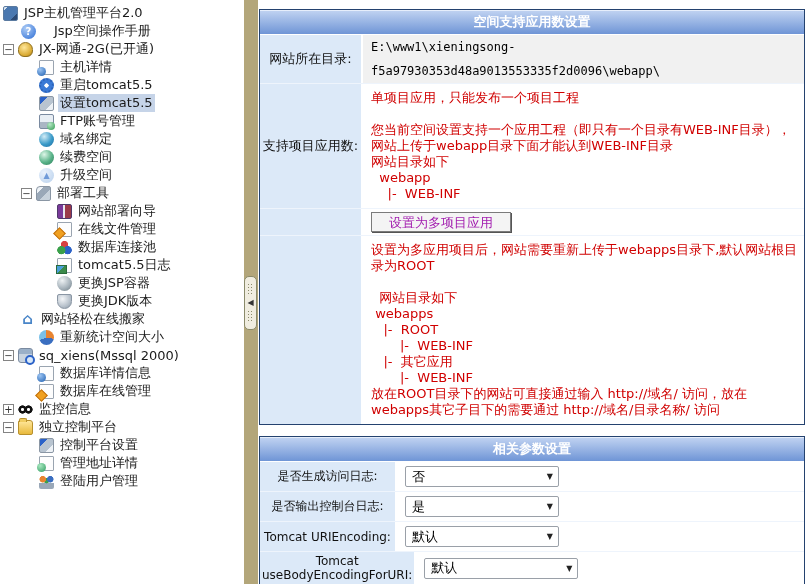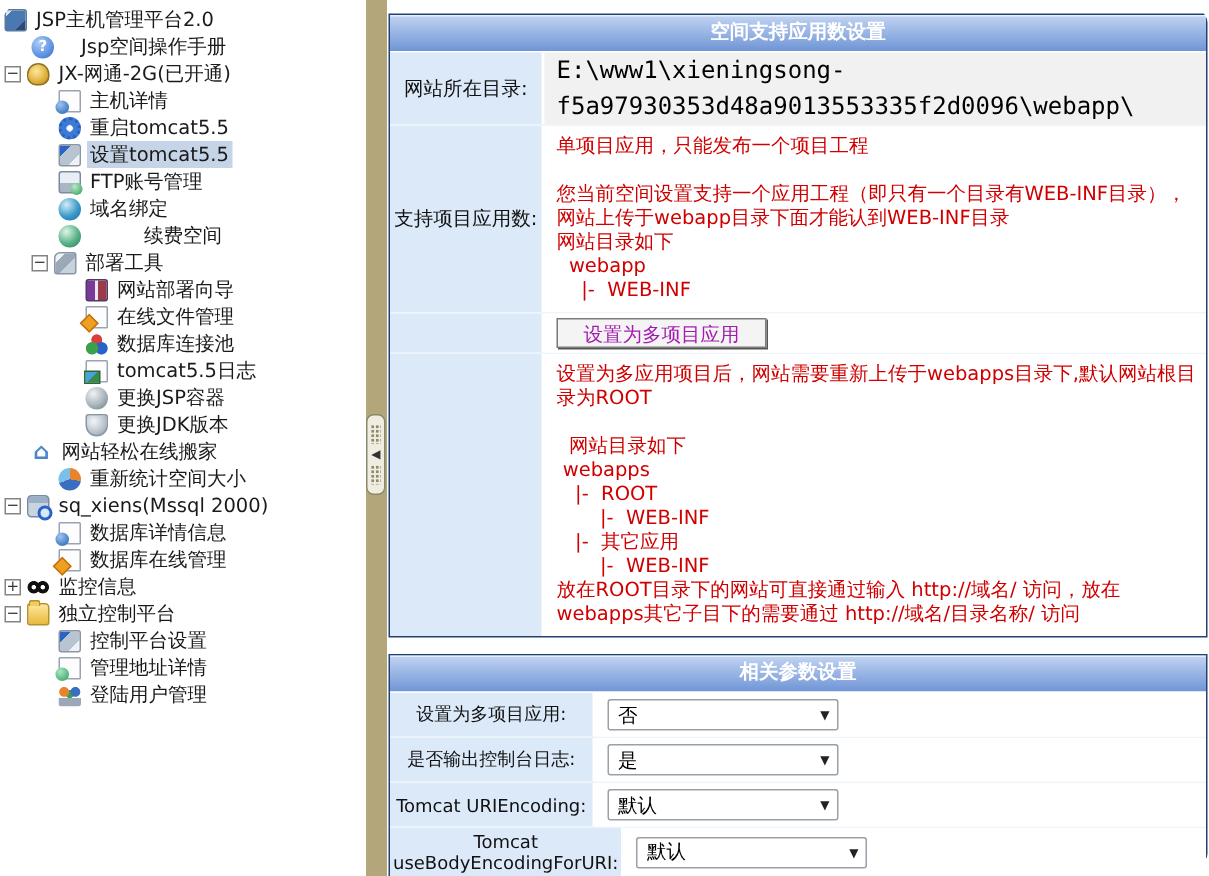--- a/index.html
+++ b/index.html
@@ -1,17 +1,17 @@
 <!DOCTYPE html>
 <html><head>
 <meta charset="utf-8">
 <style>
   html,body{margin:0;padding:0;}
   body{font-family:"DejaVu Sans","Liberation Sans",sans-serif;background:#fff;}
-  .app{width:806px;height:584px;overflow:hidden;display:flex;background:#fff;position:relative;border-radius:20px;}
+  .app{width:806px;height:584px;overflow:hidden;display:flex;background:#fff;position:relative;}
 
   
   .sidebar{width:244px;flex:0 0 244px;background:#fff;padding-top:4px;overflow:hidden;}
   .trow{height:18px;display:flex;align-items:center;white-space:nowrap;cursor:default;font-size:13px;color:#1a1a1a;}
   .trow .tlabel{padding:0 2px;}
   .trow.sel .tlabel{background:#c6d4e8;}
   .exp{width:11px;height:11px;flex:0 0 11px;border:1px solid #848484;background:#fff;font-size:10px;line-height:9px;text-align:center;color:#333;margin-right:4px;box-sizing:border-box;}
   .ti{width:15px;height:15px;flex:0 0 15px;display:inline-block;margin-right:4px;position:relative;box-sizing:border-box;border-radius:2px;}
 
   .ic-computer{background:linear-gradient(135deg,#d8e4f0 15%,#4a78b0 15% 75%,#2c4a74 75%);border:1px solid #5a7aa0;}
@@ -52,21 +52,21 @@
   .split-arrow{font-size:8px;color:#333;line-height:8px;}
 
   
   .main{flex:1;padding:9px 0 0 1px;background:#fff;overflow:hidden;}
   .panel{border:1px solid #24426f;width:546px;margin-bottom:11px;box-sizing:border-box;background:#fff;}
   .phead{height:24px;line-height:24px;text-align:center;color:#fff;font-weight:bold;font-size:13px;background:linear-gradient(#c2d4f2,#6f95d6);box-shadow:inset 0 1px 0 #e6eefb;border-bottom:1px solid #fff;}
   .row{display:flex;border-bottom:1px solid #eef4fc;}
   .row:last-child{border-bottom:none;}
   .lcell{background:#dce9f8;border-right:2px solid #fff;flex:0 0 103px;display:flex;align-items:center;justify-content:center;text-align:center;font-size:13px;color:#111;white-space:pre-line;box-sizing:border-box;padding:2px;}
   .vcell{flex:1;background:#fff;box-sizing:border-box;}
-  .dirval{background:#f1f1f1;font-family:"DejaVu Sans Mono","Liberation Mono",monospace;font-size:16px;line-height:24px;padding-left:8px;color:#000;}
+  .dirval{background:#f1f1f1;font-family:"DejaVu Sans Mono","Liberation Mono",monospace;font-size:12px;line-height:24px;padding-left:8px;color:#000;}
   .rednote{color:#d00000;font-size:13px;line-height:16px;padding:6px 4px 6px 8px;white-space:pre-wrap;}
   .btnrow .vcell{padding:3px 0 3px 8px;}
   .btn{font-family:inherit;font-size:13px;color:#a21caf;background:#f4f4f4;border:1px solid #7b7b7b;box-shadow:1px 1px 0 #555;height:21px;cursor:pointer;}
   .multi-btn{width:140px;height:20px;}
   .lcell2{flex:0 0 137px;font-size:12px;}
   .prow{min-height:29px;}
   .prow .vcell{display:flex;align-items:center;padding:4px 0 4px 8px;}
   .selectbox{width:154px;height:21px;box-sizing:border-box;border:1px solid #9aa0a8;border-radius:2px;background:#fff;display:flex;align-items:center;justify-content:space-between;padding:0 5px 0 6px;font-size:13px;cursor:default;}
   .selectbox .arrow{font-size:8px;color:#222;}
 </style>
@@ -103,23 +103,27 @@
           <span class="tlabel">设置tomcat5.5</span>
         </div>
         <div class="trow" style="padding-left: 39px;">
           <span class="ti ic-ftp"></span>
           <span class="tlabel">FTP账号管理</span>
         </div>
         <div class="trow" style="padding-left: 39px;">
           <span class="ti ic-globe"></span>
           <span class="tlabel">域名绑定</span>
         </div>
-        <div class="trow" style="padding-left: 39px; gap: 36px;">
+        <div class="trow" style="padding-left: 39px;">
           <span class="ti ic-sphere-green"></span>
           <span class="tlabel">续费空间</span>
+        </div>
+        <div class="trow" style="padding-left: 39px;">
+          <span class="ti ic-up-arrow"></span>
+          <span class="tlabel">升级空间</span>
         </div>
         <div class="trow" style="padding-left: 21px;">
           <span class="exp">−</span>
           <span class="ti ic-wrench"></span>
           <span class="tlabel">部署工具</span>
         </div>
         <div class="trow" style="padding-left: 57px;">
           <span class="ti ic-books"></span>
           <span class="tlabel">网站部署向导</span>
         </div>
@@ -231,21 +235,21 @@
    |-  其它应用
        |-  WEB-INF
 放在ROOT目录下的网站可直接通过输入 http://域名/ 访问，放在webapps其它子目下的需要通过 http://域名/目录名称/ 访问</div>
       </div>
     </section>
 
     <section class="panel">
       <div class="phead">相关参数设置</div>
       <div>
           <div class="row prow">
-            <div class="lcell lcell2">设置为多项目应用:</div>
+            <div class="lcell lcell2">是否生成访问日志:</div>
             <div class="vcell">
               <div class="selectbox">
                 <span>否</span>
                 <span class="arrow">▼</span>
               </div>
             </div>
           </div>
           <div class="row prow">
             <div class="lcell lcell2">是否输出控制台日志:</div>
             <div class="vcell">

